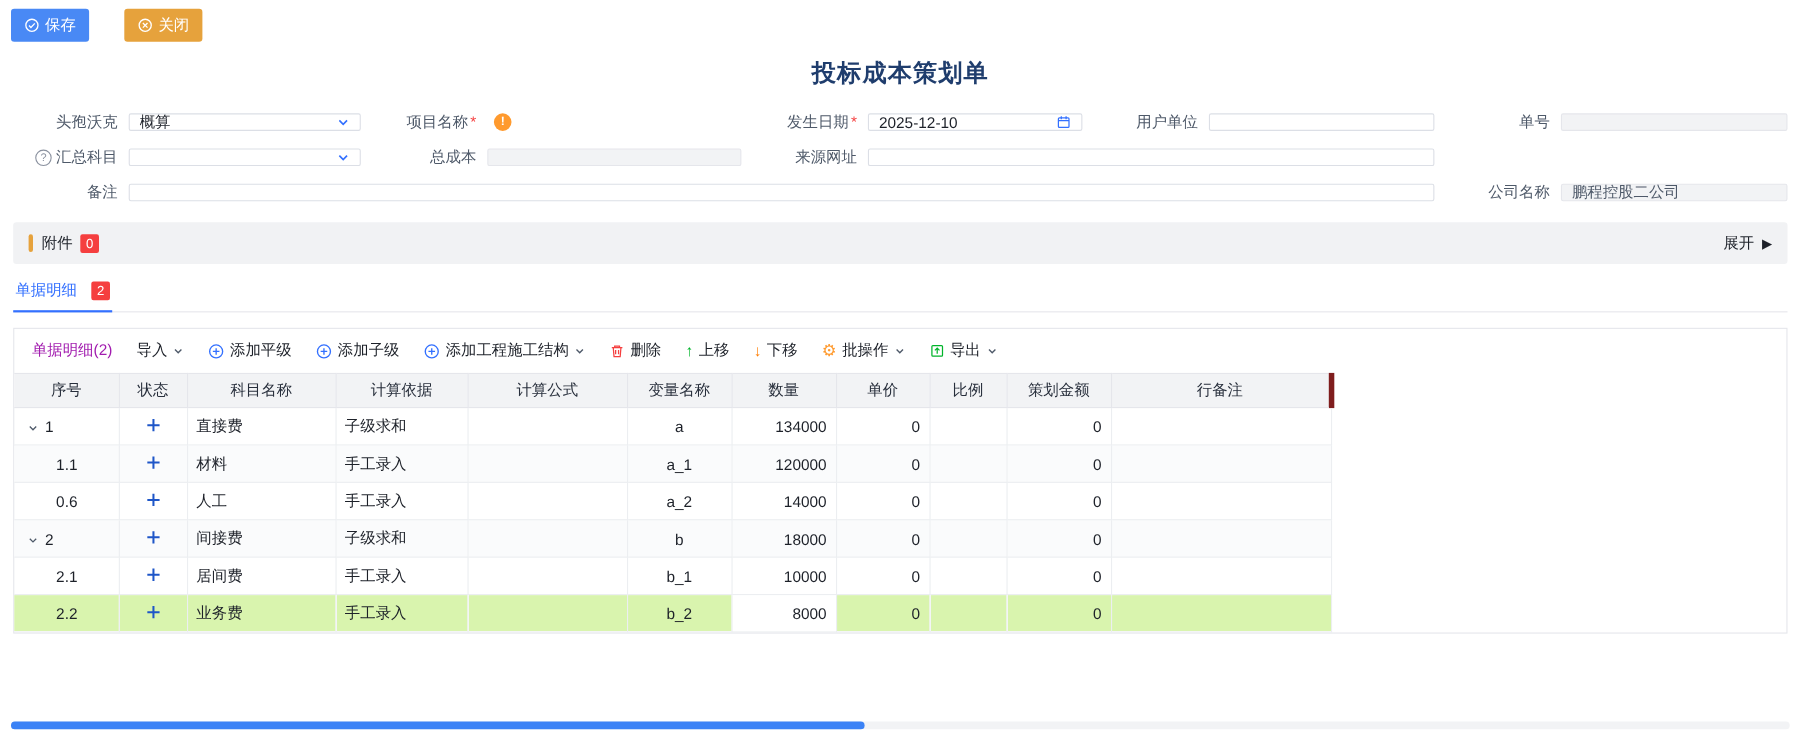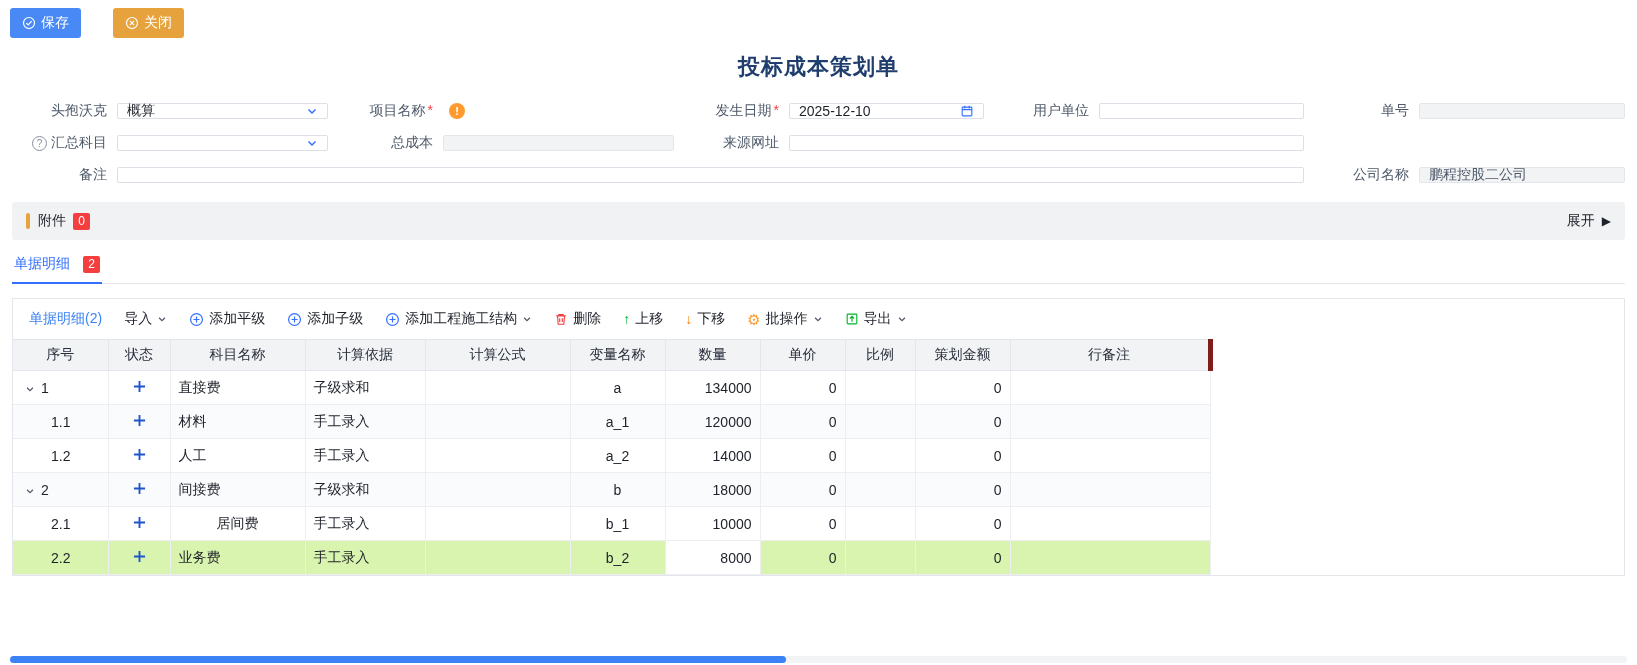--- a/index.html
+++ b/index.html
@@ -48,21 +48,21 @@
   .attach .tri { font-size:12px; color:#1d2129; }
 
   
   .tabs { margin:10px 12px 0; border-bottom:1px solid #e5e6eb; display:flex; }
   .tab { display:flex; align-items:center; gap:6px; padding:5px 2px 9px; color:#3370ff;
     border-bottom:2px solid #3370ff; margin-bottom:-1px; cursor:pointer; }
 
   
   .grid-box { margin:14px 12px 0; border:1px solid #e5e6eb; }
   .gtoolbar { height:40px; display:flex; align-items:center; gap:22px; padding:0 16px; }
-  .gtitle { color:#3b82f6; }
+  .gtitle { color:#a21caf; }
   .action { display:inline-flex; align-items:center; gap:5px; cursor:pointer; color:#1d2129;justify-content:flex-end; }
   .arrow-up { color:#00b42a; font-weight:bold; }
   .arrow-down { color:#ff7d00; font-weight:bold; }
   .gear { color:#ff9a2e; font-size:15px; line-height:1; }
 
   table.tbl { width:1197px; border-collapse:collapse; table-layout:fixed; }
   .tbl th { background:#f2f3f5; height:31px; font-weight:normal; color:#272e3b;
     border:1px solid #e5e6eb; border-left:none; }
   .tbl th:last-child { border-right:5px solid #7f1d1d; }
   .tbl td { height:34px; border:1px solid #eceef1; border-left:none; padding:0 8px;
@@ -371,21 +371,21 @@
           <td style="text-align: left;">手工录入</td>
           <td style="text-align: left;"></td>
           <td style="text-align: center;">a_1</td>
           <td style="text-align: right;">120000</td>
           <td style="text-align: right;">0</td>
           <td style="text-align: right;"></td>
           <td style="text-align: right;">0</td>
           <td style="text-align: left;"></td>
         </tr>
         <tr>
-          <td class="c-seq lvl1" style="text-align: left;"><span>1.2</span></td>
+          <td class="c-seq lvl1" style="text-align: left;"><span>0.6</span></td>
           <td style="text-align: center;"><span class="plus">
               <svg width="13" height="13" viewBox="0 0 14 14">
                 <path d="M6 1h2v5h5v2H8v5H6V8H1V6h5z" fill="#1e56c8"></path>
               </svg>
             </span></td>
           <td style="text-align: left;">人工</td>
           <td style="text-align: left;">手工录入</td>
           <td style="text-align: left;"></td>
           <td style="text-align: center;">a_2</td>
           <td style="text-align: right;">14000</td>
@@ -415,21 +415,21 @@
           <td style="text-align: right;">0</td>
           <td style="text-align: left;"></td>
         </tr>
         <tr>
           <td class="c-seq lvl1" style="text-align: left;"><span>2.1</span></td>
           <td style="text-align: center;"><span class="plus">
               <svg width="13" height="13" viewBox="0 0 14 14">
                 <path d="M6 1h2v5h5v2H8v5H6V8H1V6h5z" fill="#1e56c8"></path>
               </svg>
             </span></td>
-          <td style="text-align: center;">居间费</td>
+          <td style="text-align: left;">居间费</td>
           <td style="text-align: left;">手工录入</td>
           <td style="text-align: left;"></td>
           <td style="text-align: center;">b_1</td>
           <td style="text-align: right;">10000</td>
           <td style="text-align: right;">0</td>
           <td style="text-align: right;"></td>
           <td style="text-align: right;">0</td>
           <td style="text-align: left;"></td>
         </tr>
         <tr class="selected">

